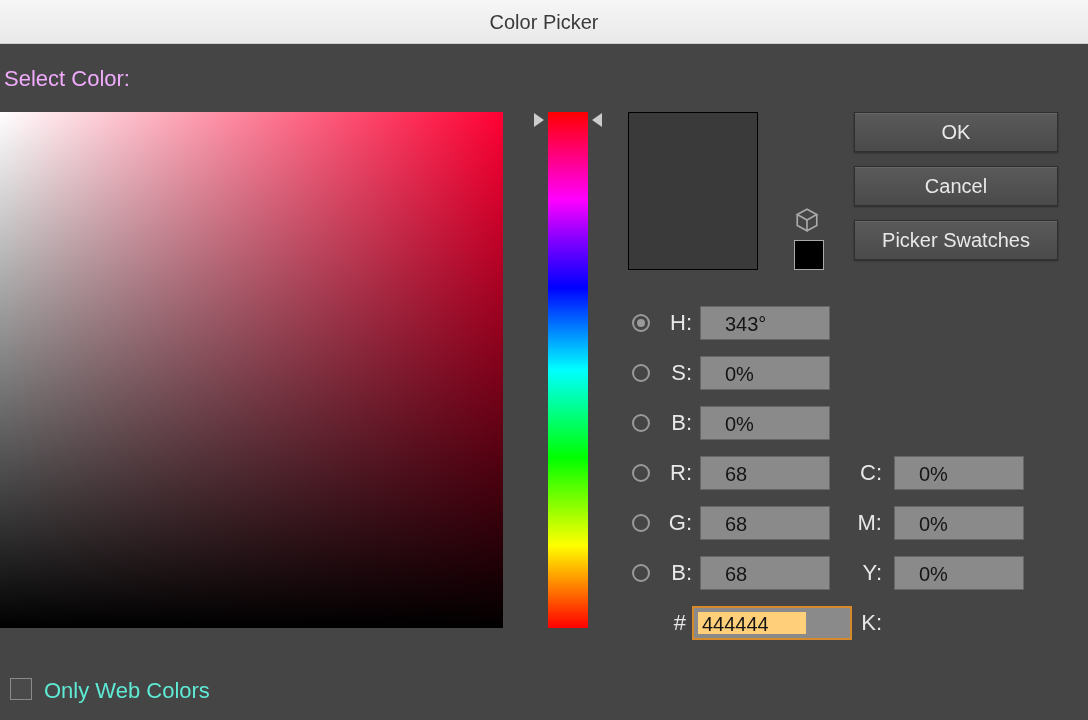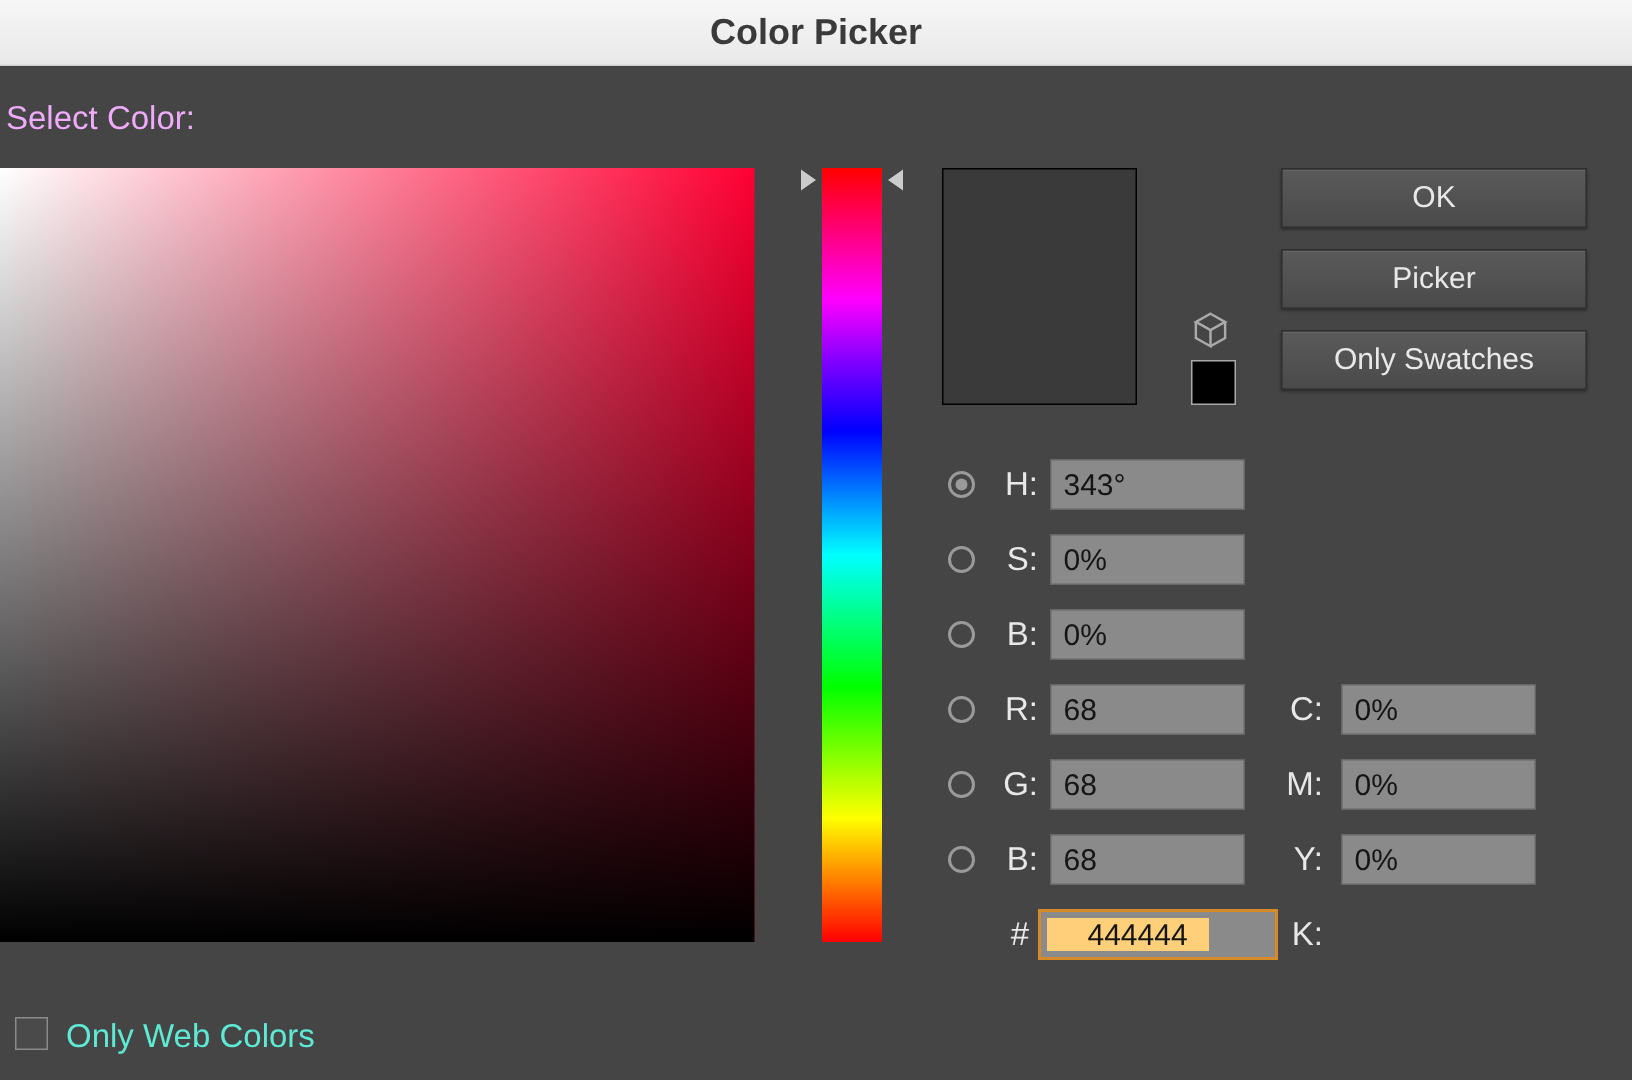--- a/index.html
+++ b/index.html
@@ -1,18 +1,18 @@
 <!DOCTYPE html>
 <html><head>
 <meta charset="utf-8">
 <style>
   * { box-sizing: border-box; font-family: -apple-system, "Helvetica Neue", Arial, sans-serif; }
   html,body { margin:0; padding:0; background:#fff; }
   .window { width:1088px; height:720px; background:#f7f7f7; position:relative; overflow:hidden; }
-  .titlebar { width:100%; height:44px; background:linear-gradient(#f6f6f6,#e9e9e9); border-bottom:1px solid #d0d0d0; text-align:center; line-height:44px; font-size:24px; color:#3a3a3a; font-weight:700; }
+  .titlebar { width:100%; height:44px; background:linear-gradient(#f6f6f6,#e9e9e9); border-bottom:1px solid #d0d0d0; text-align:center; line-height:44px; font-size:20px; color:#3a3a3a; font-weight:400; }
   .body { position:absolute; left:0; top:44px; right:0; bottom:0; background:#454545; }
   .select-label { position:absolute; left:4px; top:22px; color:#f0abfc; font-size:22px; }
   .sbfield { position:absolute; left:0; top:68px; width:503px; height:516px; cursor:crosshair;
              background:
                linear-gradient(to top, #000, transparent),
                linear-gradient(to right, #fff, #ff0033);
            }
   .huecol { position:absolute; left:548px; top:68px; width:40px; height:516px; cursor:ns-resize;
             background:linear-gradient(to bottom,
                #ff0000 0%, #ff00ff 17%, #8000ff 25%, #0000ff 34%,
@@ -26,26 +26,26 @@
   .small-swatch { position:absolute; left:794px; top:196px; width:30px; height:30px; background:#000; border:1px solid #aaa; }
   .cube-icon { position:absolute; left:794px; top:163px; width:26px; height:26px; color:#aaa; }
   .btncol { position:absolute; right:30px; top:68px; width:204px; }
   .btn { width:100%; height:40px; margin-bottom:14px; background:linear-gradient(#5a5a5a,#4a4a4a); border:1px solid #2f2f2f; color:#e8e8e8; font-size:20px; border-radius:0; box-shadow:0 1px 0 rgba(255,255,255,0.08) inset, 0 1px 2px rgba(0,0,0,0.4); cursor:pointer; }
   .fields { position:absolute; left:632px; top:254px; }
   .frow { height:50px; display:flex; align-items:center; }
   .radio { width:18px; height:18px; border:2px solid #9a9a9a; border-radius:50%; margin-right:8px; position:relative; cursor:pointer; }
   .radio.sel::after { content:""; position:absolute; left:3px; top:3px; width:8px; height:8px; background:#9a9a9a; border-radius:50%; }
   .flabel { width:34px; color:#e8e8e8; font-size:22px; text-align:right; margin-right:8px; }
   .flabel.nolabelgap { width:auto; margin-right:12px; }
-  .finput { width:130px; height:34px; background:#8a8a8a; border:1px solid #666; color:#151515; font-size:20px; padding:0 8px; line-height:34px; }
+  .finput { width:130px; height:34px; background:#8a8a8a; border:1px solid #666; color:#151515; font-size:20px; padding:0 24px; line-height:34px; }
   .hexrow { height:50px; display:flex; align-items:center; }
   .hexhash { width:28px; color:#e8e8e8; font-size:22px; text-align:right; margin-right:6px; margin-left:26px;}
   .hexinput { width:160px; height:34px; background:#8a8a8a; border:2px solid #d68a2a; color:#151515; font-size:20px; padding:0 8px; line-height:32px; position:relative; }
   .hexinput .hl { position:absolute; left:4px; top:4px; bottom:4px; width:108px; background:#ffcf7a; z-index:0; }
-  .hexinput span { position:relative; z-index:1;margin-left:23px; }
+  .hexinput span { position:relative; z-index:1; }
   .cmyk { position:absolute; left:852px; top:404px; }
   .cmyk .frow .flabel { width:30px; }
   .cmyk .finput { width:130px; }
   .cmyk .frow { height:50px; }
   .only-web { position:absolute; left:10px; bottom:16px; display:flex; align-items:flex-start; color:#5eead4; font-size:22px; cursor:pointer; }
   .only-web .chk { width:22px; height:22px; border:1px solid #8a8a8a; margin-right:12px; background:#4a4a4a; }
 </style>
 </head>
 <body>
 
@@ -68,22 +68,22 @@
     <div class="cube-icon">
       <svg viewBox="0 0 24 24" width="26" height="26" fill="none" stroke="#aaa" stroke-width="1.5">
         <path d="M12 2 L21 7 L12 12 L3 7 Z"></path>
           <path d="M3 7 V17 L12 22 V12"></path>
           <path d="M21 7 V17 L12 22"></path>
       </svg>
     </div>
 
     <div class="btncol">
       <button class="btn">OK</button>
-      <button class="btn">Picker</button>
-      <button class="btn">Only Swatches</button>
+      <button class="btn">Cancel</button>
+      <button class="btn">Picker Swatches</button>
     </div>
 
     <div class="fields">
       <div class="frow">
         <div class="radio sel"></div>
         <div class="flabel">H:</div>
         <div class="finput">343°</div>
       </div>
       <div class="frow">
         <div class="radio"></div>

